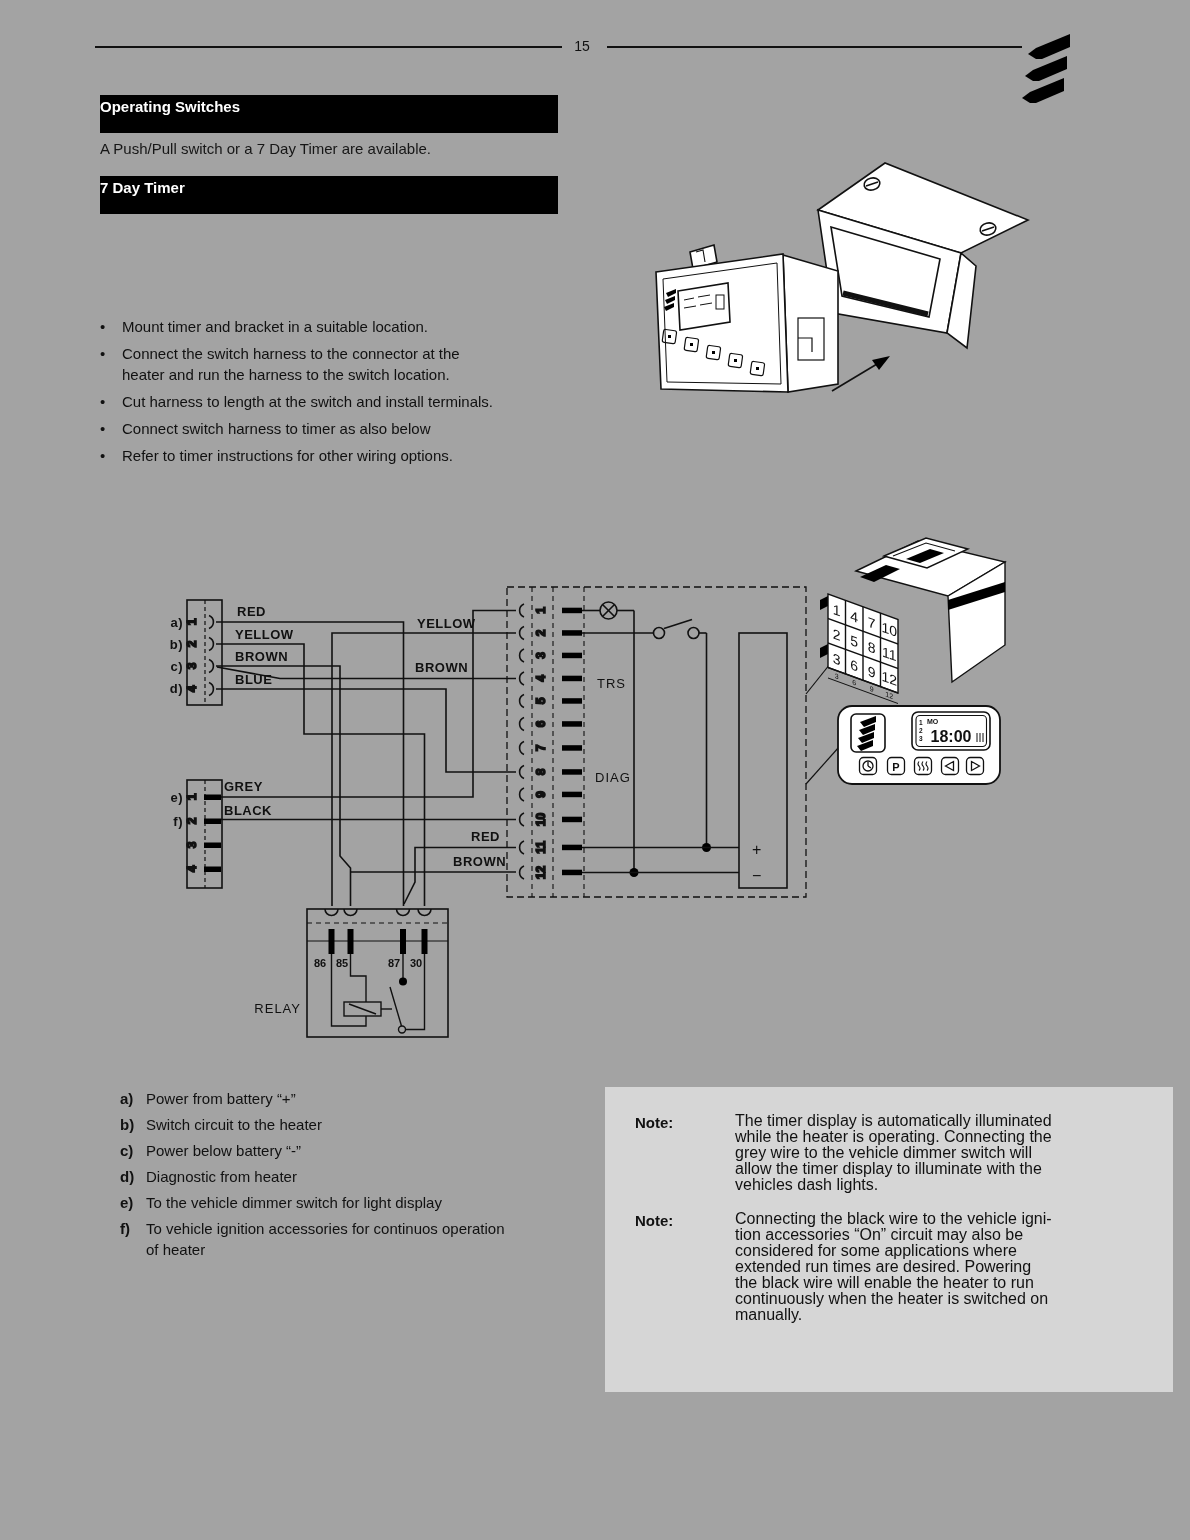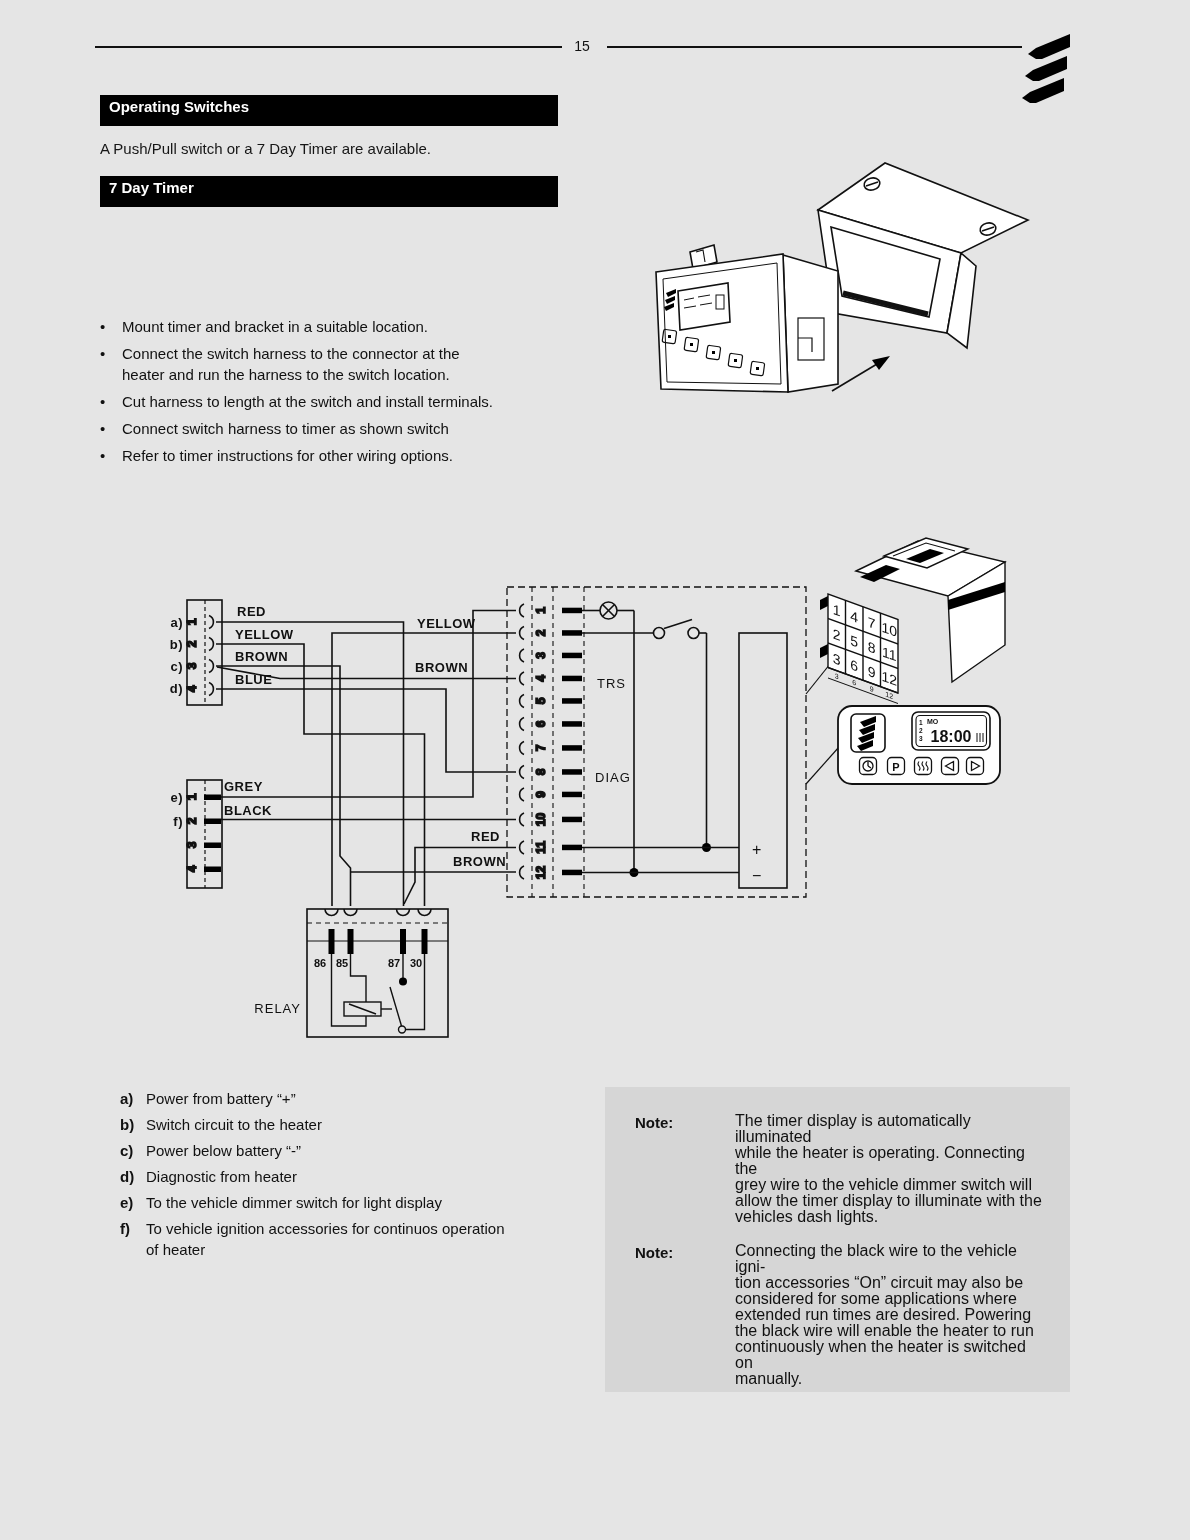--- a/index.html
+++ b/index.html
@@ -1,32 +1,32 @@
 <!DOCTYPE html>
 <html><head>
 <meta charset="utf-8">
 <style>
   html,body{margin:0;padding:0;background:#888;}
-  .page{position:relative;width:1190px;height:1540px;background:#e5e5e5;color:#111;
+  .page{position:relative;width:1190px;height:1540px;background:#a3a3a3;color:#111;
         font-family:"Liberation Sans",sans-serif;overflow:hidden;}
   .abs{position:absolute;}
   .rule{position:absolute;height:2px;background:#111;}
   .pagenum{position:absolute;font-size:14px;color:#111;}
-  .barhead{position:absolute;left:100px;width:458px;height:31px;background:#000;color:#fff;
-           font-size:15px;font-weight:bold;line-height:23px;padding-left:9px;box-sizing:border-box;}
+  .barhead{position:absolute;left:100px;width:458px;height:38px;background:#000;color:#fff;
+           font-size:15px;font-weight:bold;line-height:23px;box-sizing:border-box;}
   .bodytext{position:absolute;font-size:15px;line-height:21px;color:#161616;white-space:pre-line;}
   .bullets{position:absolute;left:100px;top:316px;width:480px;}
   .bullet{display:flex;margin-bottom:6px;font-size:15px;line-height:21px;}
   .bullet .dot{width:22px;flex:none;}
   .bullet .btxt{white-space:pre-line;}
   .legend{position:absolute;left:120px;top:1088px;width:470px;}
   .legend-item{display:flex;margin-bottom:5px;font-size:15px;line-height:21px;}
   .legend-item .key{width:26px;flex:none;font-weight:bold;}
   .legend-item .ltxt{white-space:pre-line;}
-  .notebox{position:absolute;left:605px;top:1087px;width:465px;height:305px;background:#d6d6d6;box-sizing:border-box;padding:26px 24px 0 30px;}
+  .notebox{position:absolute;left:605px;top:1087px;width:568px;height:305px;background:#d6d6d6;box-sizing:border-box;padding:26px 24px 0 30px;}
   .noterow{display:flex;margin-bottom:18px;}
   .noterow .nlabel{width:65px;flex:none;font-weight:bold;font-size:15px;line-height:20px;}
   .noterow .ntxt{width:360px;font-size:16px;line-height:16px;white-space:pre-line;margin-left:35px;}
   svg text{font-family:"Liberation Sans",sans-serif;fill:#111;}
   .wlabel{font-size:13px;font-weight:bold;letter-spacing:.5px;}
   .pinnum{font-size:12px;font-weight:bold;}
 </style>
 </head>
 <body>
 
@@ -61,21 +61,21 @@
         <span class="dot">•</span>
         <span class="btxt">Connect the switch harness to the connector at the
 heater and run the harness to the switch location.</span>
       </div>
     <div class="bullet">
         <span class="dot">•</span>
         <span class="btxt">Cut harness to length at the switch and install terminals.</span>
       </div>
     <div class="bullet">
         <span class="dot">•</span>
-        <span class="btxt">Connect switch harness to timer as shown switch</span>
+        <span class="btxt">Connect switch harness to timer as also below</span>
       </div>
     <div class="bullet">
         <span class="dot">•</span>
         <span class="btxt">Refer to timer instructions for other wiring options.</span>
       </div>
   </div>
 
   <svg class="abs" style="left:630px;top:140px;" width="450" height="290" viewBox="630 140 450 290" fill="none" stroke="#111" stroke-width="1.6">
     <g>
       <polygon points="818,210 885,163 1028,220 961,253" fill="#fff"></polygon>

